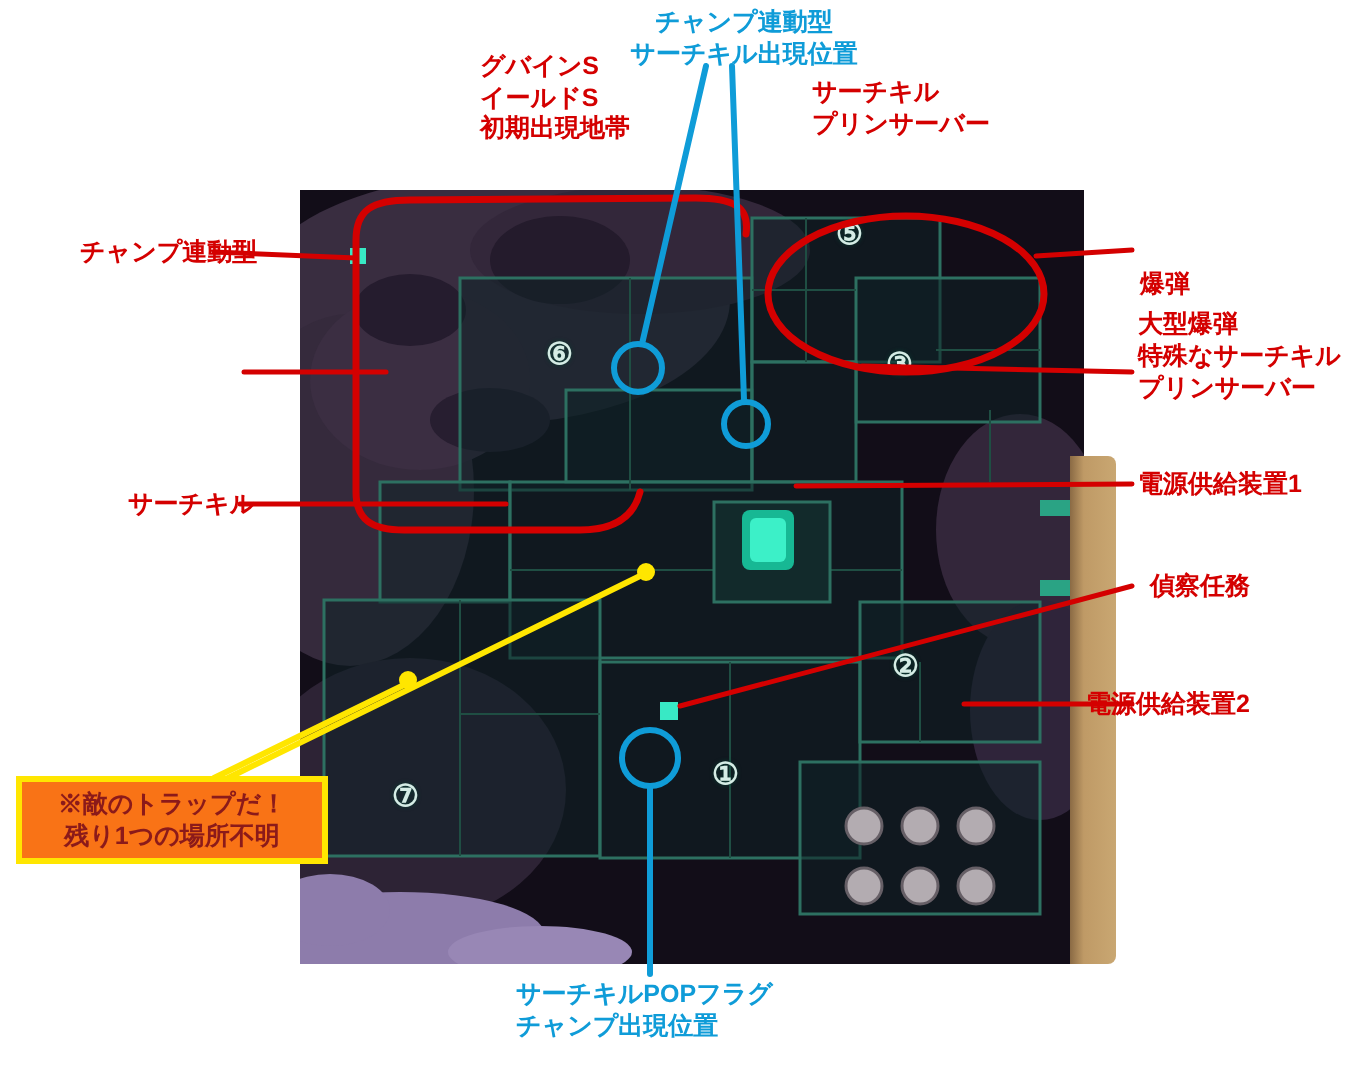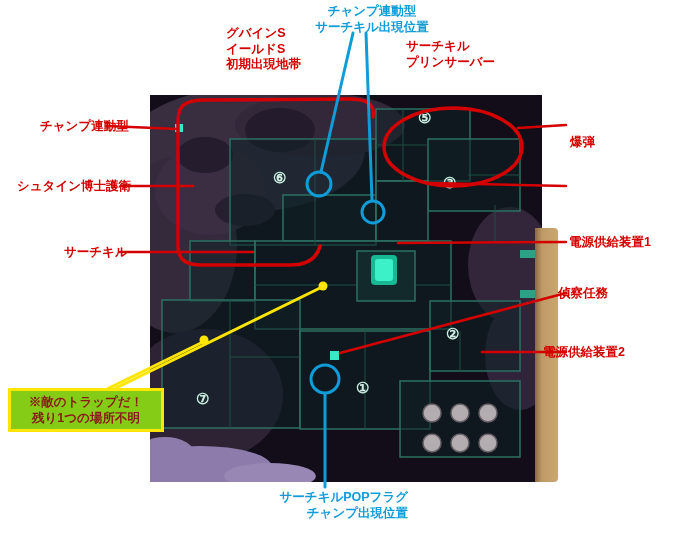--- a/index.html
+++ b/index.html
@@ -20,21 +20,21 @@
     border-radius:0 4px 4px 0;
   }
   .marker{
     position:absolute;z-index:2;color:#d5ece5;font-size:15px;font-weight:bold;
     text-shadow:0 0 2px #0a3d33;line-height:16px;
   }
   #overlay{position:absolute;left:0;top:0;width:684px;height:535px;z-index:3;pointer-events:none;}
   .lblz{z-index:4;}
   #trap-box{
     position:absolute;left:8px;top:388px;width:146px;z-index:4;
-    border:3px solid #ffe600;background:#84cc16;color:#8b1a1a;
+    border:3px solid #ffe600;background:#f97316;color:#8b1a1a;
     font-weight:bold;font-size:12.5px;line-height:16px;text-align:center;
     padding:3px 2px;white-space:pre-line;
   }
 </style>
 </head>
 <body>
 
 <div id="stage">
 
   <div id="map">
@@ -141,41 +141,43 @@
       <line x1="114" y1="389" x2="320" y2="288"></line>
       <line x1="107" y1="389" x2="205" y2="341"></line>
     </g>
     <circle cx="323" cy="286" r="4.5" fill="#ffe600"></circle>
     <circle cx="204" cy="340" r="4.5" fill="#ffe600"></circle>
   </svg>
 
   <div class="lbl blue lblz" style="left:302px;top:4px;width:140px;text-align:center">チャンプ連動型
 サーチキル出現位置</div>
 
-  <div class="lbl red lblz" style="left:226px;top:26px">グバインS
+  <div class="lbl red lblz" style="left:240px;top:26px">グバインS
 イールドS
 初期出現地帯</div>
 
   <div class="lbl red lblz" style="left:406px;top:39px">サーチキル
 プリンサーバー</div>
 
   <div class="lbl red lblz" style="left:40px;top:119px">チャンプ連動型</div>
 
-  <div class="lbl red lblz" style="left:17px;top:179px">シュタイン博士護衛</div>
 
   <div class="lbl red lblz" style="left:64px;top:245px">サーチキル</div>
 
   <div class="lbl red lblz" style="left:570px;top:135px">爆弾</div>
 
+  <div class="lbl red lblz" style="left:569px;top:154px;line-height:16px">大型爆弾
+特殊なサーチキル
+プリンサーバー</div>
 
   <div class="lbl red lblz" style="left:569px;top:235px">電源供給装置1</div>
 
-  <div class="lbl red lblz" style="left:558px;top:286px">偵察任務</div>
+  <div class="lbl red lblz" style="left:575px;top:286px">偵察任務</div>
 
   <div class="lbl red lblz" style="left:543px;top:345px">電源供給装置2</div>
 
   <div id="trap-box">※敵のトラップだ！
 残り1つの場所不明</div>
 
-  <div class="lbl blue lblz" style="left:258px;top:490px;width:150px;text-align:right">サーチキルPOPフラグ
+  <div class="lbl blue lblz" style="left:258px;top:490px;width:150px;text-align:left">サーチキルPOPフラグ
 チャンプ出現位置</div>
 
 </div>
 
 </body></html>

